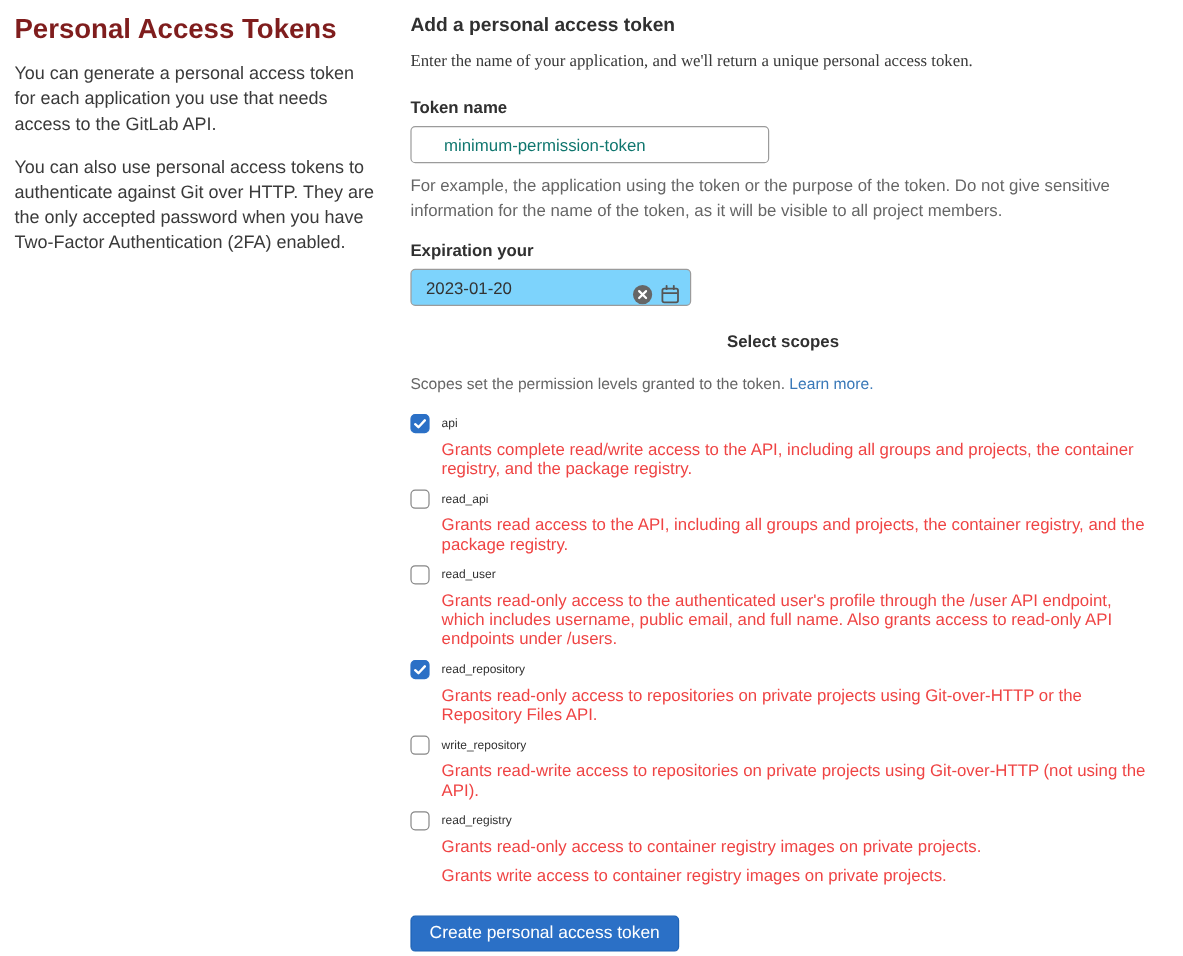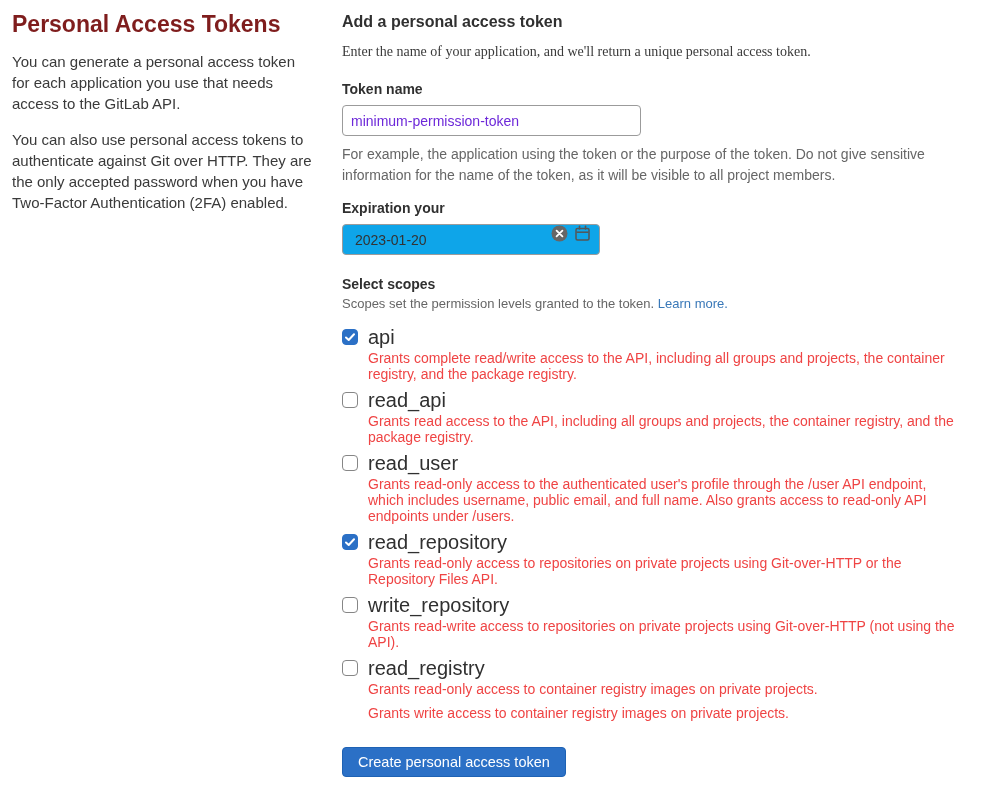--- a/index.html
+++ b/index.html
@@ -18,55 +18,55 @@
 
   
   .right-col { flex:1; padding:12px 23px 0 0; max-width:644px; }
   .form-heading { font-size:16px; font-weight:700; color:#303030; line-height:19px; margin-bottom:11px; }
   .form-desc { font-size:14px; line-height:19px; color:#3a3a3a; margin-bottom:19px;font-family:Liberation Serif, serif; }
   .field-label { display:block; font-size:14px; font-weight:700; color:#303030; line-height:19px; margin-bottom:6px; }
 
   .text-input {
     display:block; width:299px; height:31px;
     border:1px solid #9b9b9b; border-radius:4px;
-    padding:0 8px; font-size:14px; color:#6d28d9;
+    padding:0 27px; font-size:14px; color:#0f766e;
     font-family:"Liberation Sans", sans-serif;
     background:#fff; outline:none;
   }
   .help-text { font-size:14px; line-height:21px; color:#666; margin-top:8px; }
 
   .section-gap-expiration { margin-top:13px; }
   .date-wrap {
-    display:flex; align-items:flex-start; width:258px; height:31px;
-    border:1px solid #9b9b9b; border-radius:4px; background:#0ea5e9;
+    display:flex; align-items:flex-end; width:234px; height:31px;
+    border:1px solid #9b9b9b; border-radius:4px; background:#7dd3fc;
     padding:0 8px 0 0;
   }
   .date-wrap input {
     border:none; outline:none; flex:1; min-width:0; height:100%;
     padding:0 4px 0 12px; font-size:14px; color:#333;
     font-family:"Liberation Sans", sans-serif; background:transparent;
   }
   .icon-btn { display:flex; align-items:center; justify-content:center; background:none; border:none; cursor:pointer; padding:0; margin-left:6px; }
 
-  .section-gap-scopes { margin-top:20px; margin-bottom:0; }
+  .section-gap-scopes { margin-top:20px; margin-bottom:16px;text-align:center; }
   .scopes-help { font-size:13px; line-height:19px; color:#666; }
   .scopes-help a { color:#3978b8; text-decoration:none; cursor:pointer; }
 
   .scopes-list { margin-top:14px; }
   .scope-item { margin-bottom:8px; }
   .scope-row { display:flex; align-items:center; height:20px; }
   .scope-checkbox {
     width:16px; height:16px; flex:0 0 16px;
     border:1px solid #868686; border-radius:4px; background:#fff;
     display:flex; align-items:center; justify-content:center; cursor:pointer;
   }
   .scope-checkbox svg { display:none; }
   .scope-checkbox.checked { background:#2b70c6; border-color:#2b70c6; }
   .scope-checkbox.checked svg { display:block; }
-  .scope-label { margin-left:10px; font-size:20px; color:#303030; cursor:pointer; }
+  .scope-label { margin-left:10px; font-size:10px; color:#303030; cursor:pointer; }
   .scope-desc { margin-left:26px; font-size:14px; line-height:16px; color:#ef4444; margin-top:3px; }
 
   .submit-btn {
     margin-top:18px; height:30px; padding:0 15px;
     background:#2b70c6; border:1px solid #1e62b4; border-radius:4px;
     color:#fff; font-size:14.5px; font-family:"Liberation Sans", sans-serif;
     cursor:pointer; display:inline-flex; align-items:center;
   }
 </style>
 </head>

